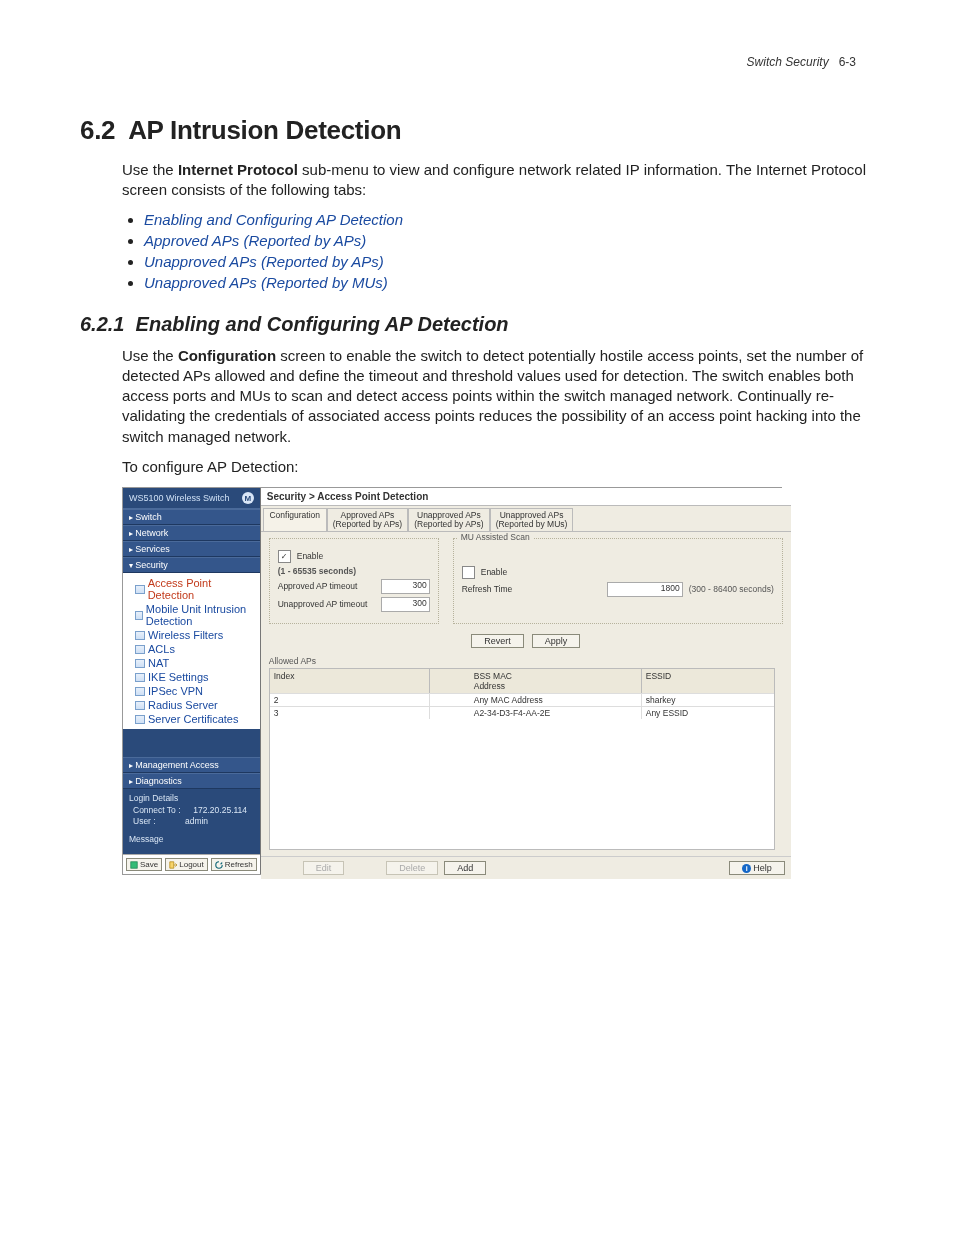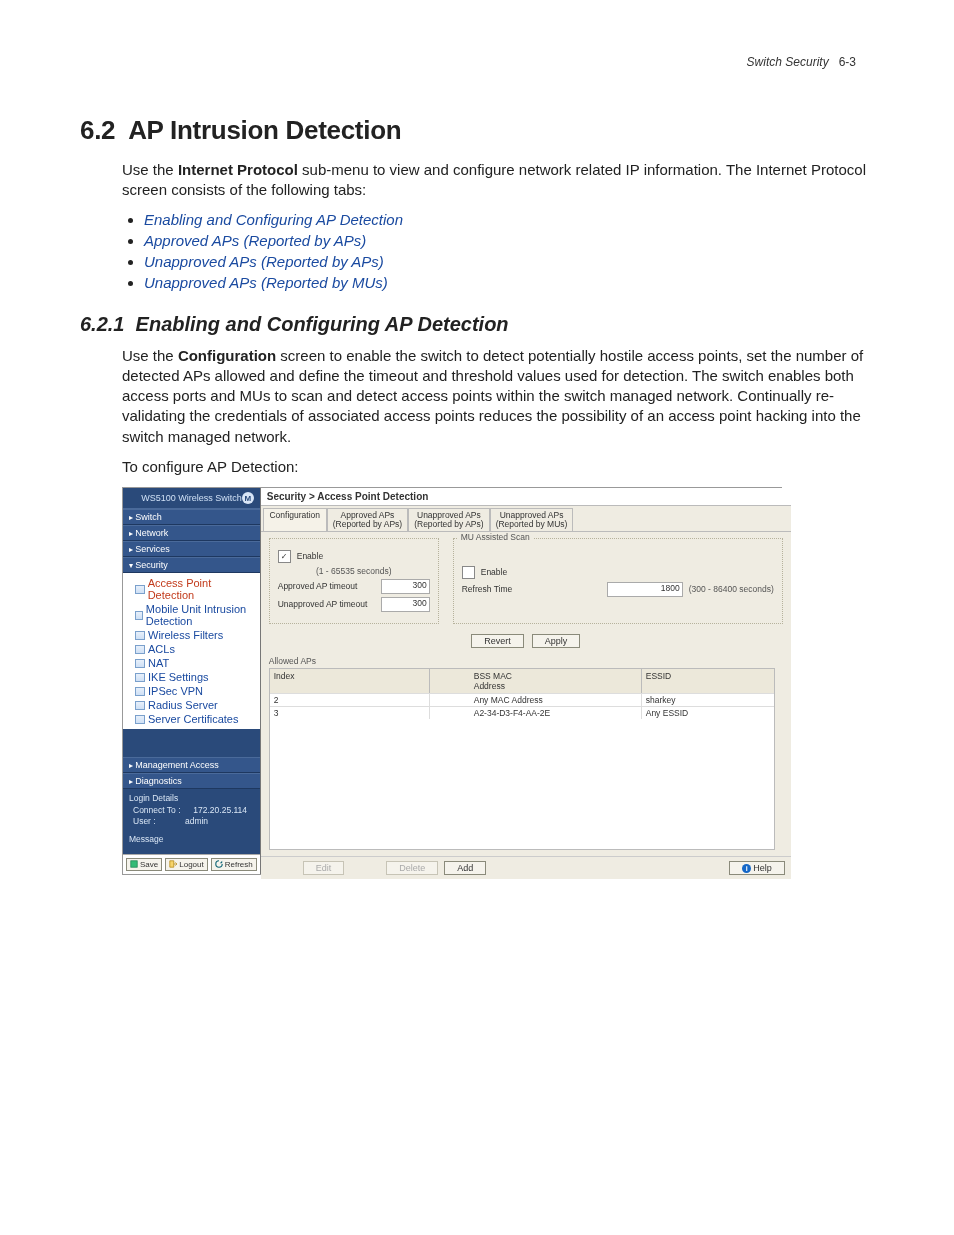--- a/index.html
+++ b/index.html
@@ -96,21 +96,21 @@
     color: #fff;
     display: flex;
     flex-direction: column;
     border-right: 1px solid #777;
   }
   .side .brand {
     padding: 4px 6px;
     font-size: 9px;
     display: flex;
     align-items: center;
-    justify-content: flex-end;
+    justify-content: space-between;
     border-bottom: 1px solid #4a6a9a;
     color: #cfe0f5;
   }
   .side .brand .logoM {
     width: 12px; height: 12px; border-radius: 50%;
     background: #d9e6f7; color: #2a4a7a;
     font-size: 8px; font-weight: bold;
     display: flex; align-items: center; justify-content: center;
   }
   .navhdr {
@@ -151,21 +151,21 @@
     background: #fff;
     border-top: 1px solid #aaa;
     padding: 3px;
     display: flex; gap: 3px; justify-content: center;
   }
   .sbtn {
     background: #f5f3ec;
     border: 1px solid #8a8a7a;
     font-size: 8px;
     padding: 1px 3px;
-    display: flex; align-items: flex-start; gap: 2px;
+    display: flex; align-items: flex-end; gap: 2px;
     color: #333;
   }
   .micon { width: 8px; height: 8px; }
 
   
   .main {
     flex: 1;
     background: #efece2;
     display: flex;
     flex-direction: column;
@@ -419,21 +419,21 @@
       </div>
 
       <div class="form">
         <div class="twocol">
 
           <div class="group" style="padding-top:8px;">
             <div class="frow">
               <span class="chk">✓</span>
               <span>Enable</span>
             </div>
-            <div class="frow" style="justify-content:center;">
+            <div class="frow" style="justify-content:flex-start;font-weight:bold;">
               <span class="range">(1 - 65535 seconds)</span>
             </div>
             <div class="frow">
               <label>Approved AP timeout</label>
               <span class="tinput">300</span>
             </div>
             <div class="frow">
               <label>Unapproved AP timeout</label>
               <span class="tinput">300</span>
             </div>

